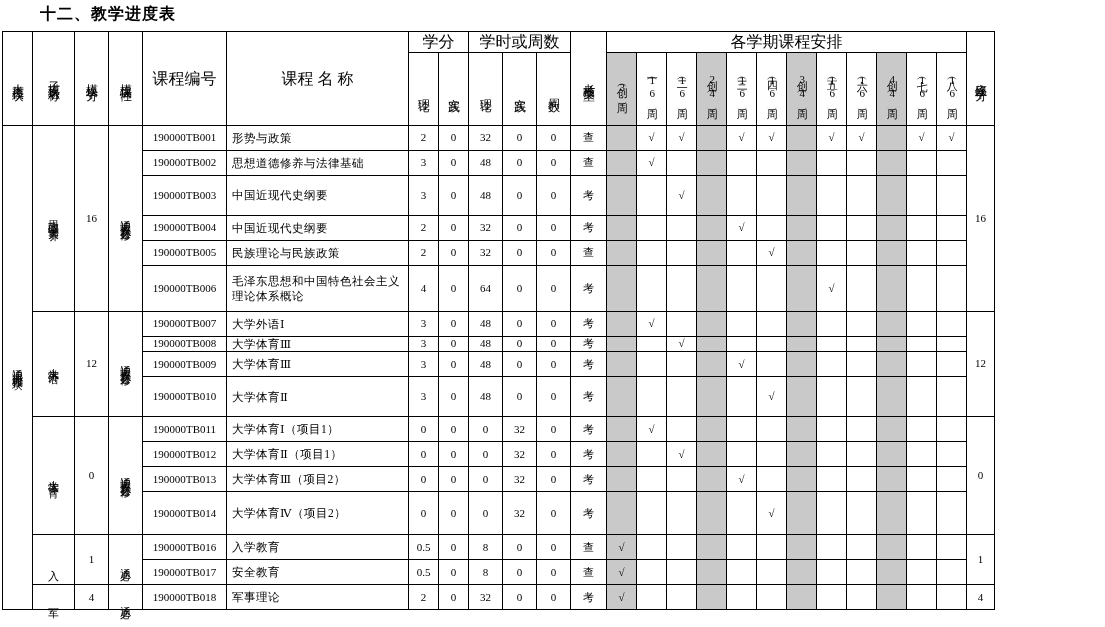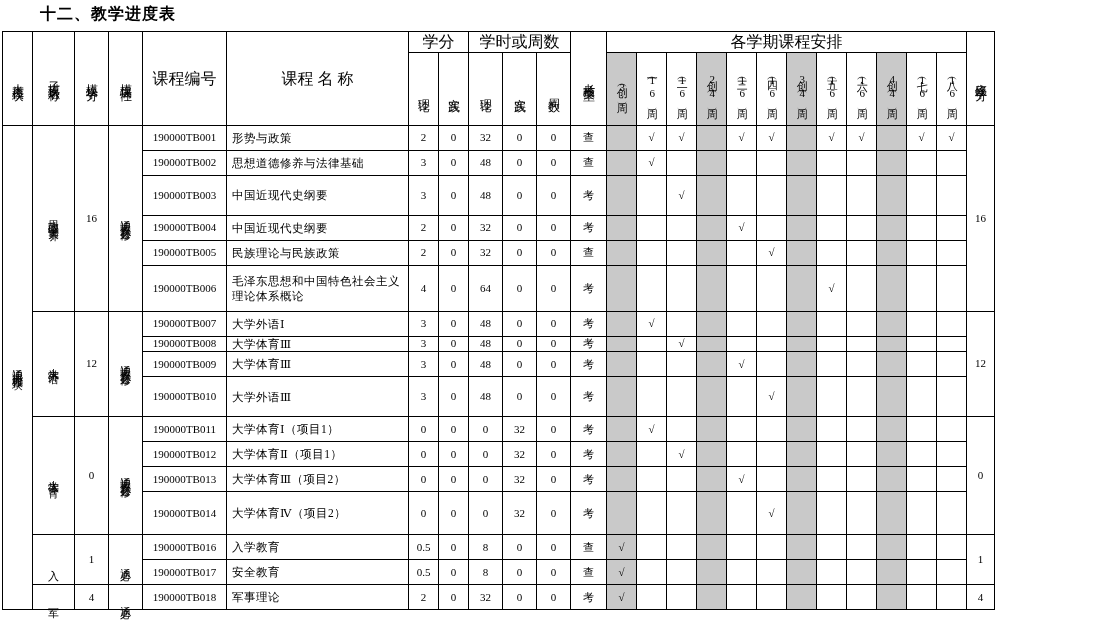--- a/index.html
+++ b/index.html
@@ -330,21 +330,21 @@
           <td class="chk"></td>
           <td class="shade chk"></td>
           <td class="chk"></td>
           <td class="chk"></td>
           <td class="shade chk"></td>
           <td class="chk"></td>
           <td class="chk"></td>
         </tr>
         <tr style="height: 40px;">
           <td class="ccode">190000TB010</td>
-          <td class="cname">大学外语Ⅲ</td>
+          <td class="cname">大学体育Ⅱ</td>
           <td>3</td>
           <td>0</td>
           <td>48</td>
           <td>0</td>
           <td>0</td>
           <td>考</td>
           <td class="shade chk"></td>
           <td class="chk"></td>
           <td class="chk"></td>
           <td class="shade chk"></td>

